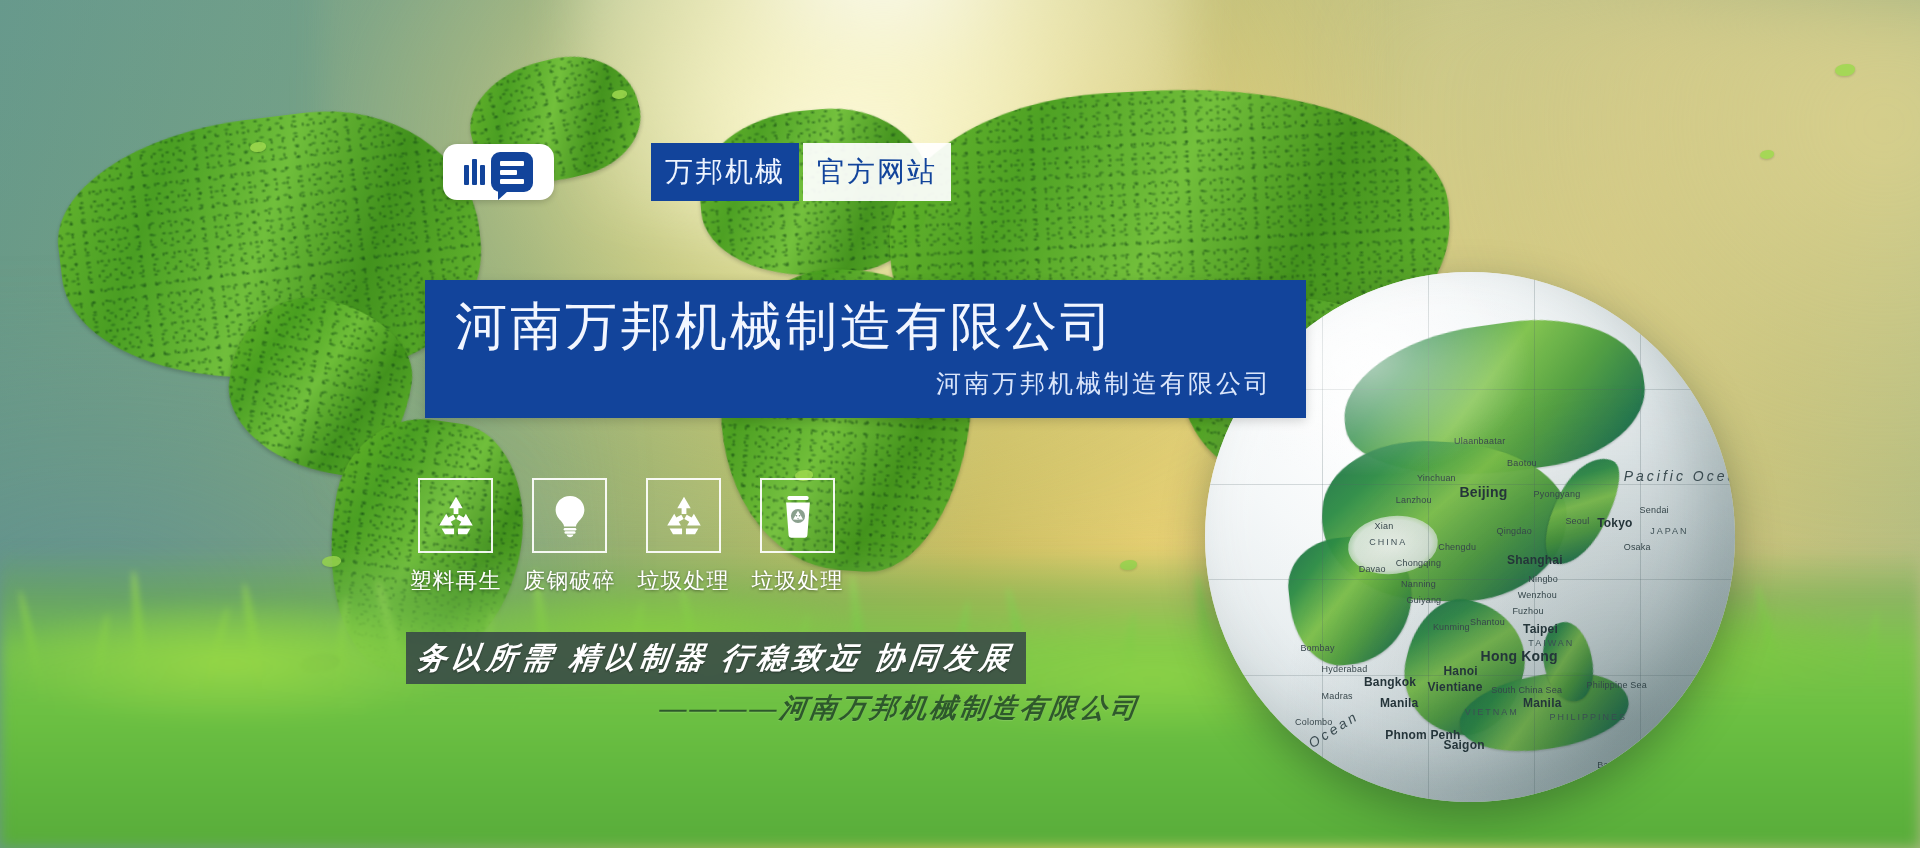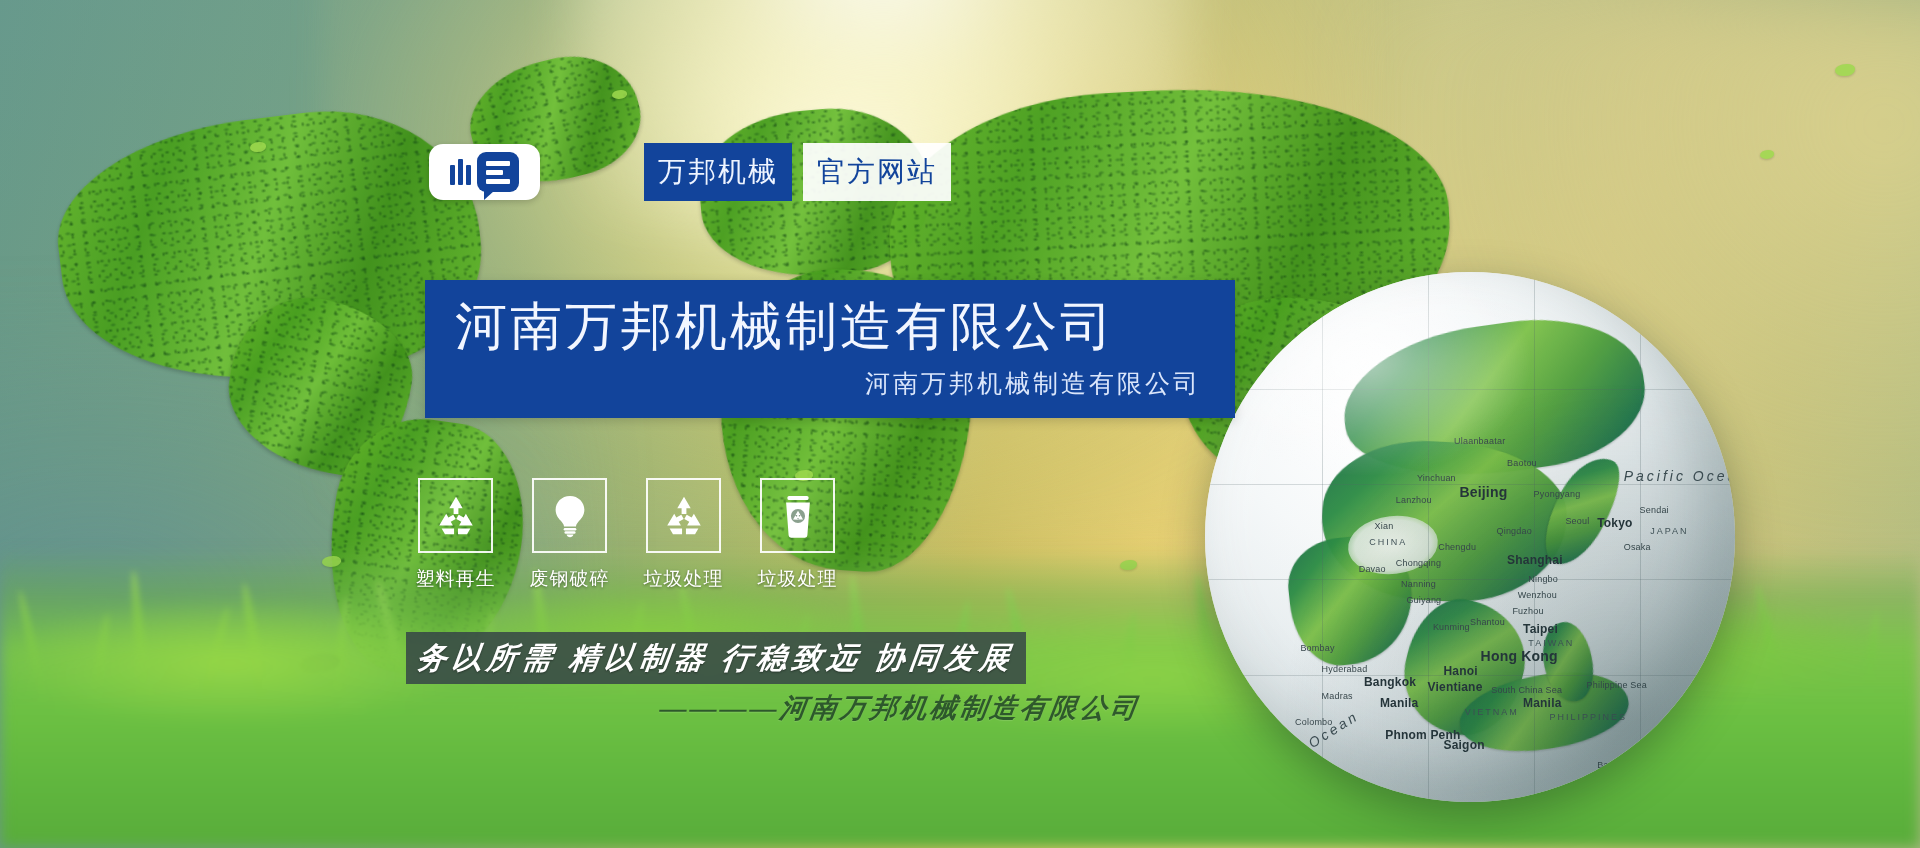--- a/index.html
+++ b/index.html
@@ -173,22 +173,22 @@
   .bug {
     position:absolute; left:300px; bottom:176px;
     width:40px; height:18px; border-radius:50% 50% 45% 45%;
     background:linear-gradient(120deg,#16203a,#2b3f6b 60%,#10182c);
     filter:blur(1.6px);
     transform:rotate(-8deg);
   }
 
   
   .header-row {
-    position:absolute; left:429px; top:143px;
-    display:flex; align-items:center; gap:11px;
+    position:absolute; left:443px; top:143px;
+    display:flex; align-items:center; gap:4px;
     z-index:8;
   }
   .logo-badge {
     width:111px; height:56px;
     background:#ffffff;
     border-radius:14px;
     display:flex; align-items:center; justify-content:center;
     gap:5px;
     box-shadow:0 2px 6px rgba(0,0,0,0.18);
   }
@@ -235,21 +235,21 @@
     height:58px; min-width:148px;
     display:flex; align-items:center; justify-content:center;
     font-size:28px; letter-spacing:2px;
     padding:0 14px;
     font-weight:400;
   }
 
   
   .title-panel {
     position:absolute; left:425px; top:280px;
-    width:810px; height:138px;
+    width:881px; height:138px;
     background:#12449b;
     z-index:8;
     box-shadow:0 3px 10px rgba(0,0,0,0.16);
     display:flex; flex-direction:column; justify-content:center;
   }
   .title-main {
     color:#f2f6ff;
     font-size:52px;
     letter-spacing:3px;
     font-weight:300;
@@ -280,21 +280,21 @@
   }
   .feature-box {
     width:75px; height:75px;
     border:2px solid rgba(255,255,255,0.92);
     display:flex; align-items:center; justify-content:center;
     background:rgba(255,255,255,0.03);
   }
   .feature-label {
     margin-top:13px;
     color:#ffffff;
-    font-size:19px;
+    font-size:22px;
     letter-spacing:1px;
     white-space:nowrap;
     text-shadow:0 1px 3px rgba(0,0,0,0.45);
   }
   .feature-box svg { display:block; }
 
   
   .slogan-band {
     position:absolute; left:406px; top:632px;
     width:620px; height:52px;

